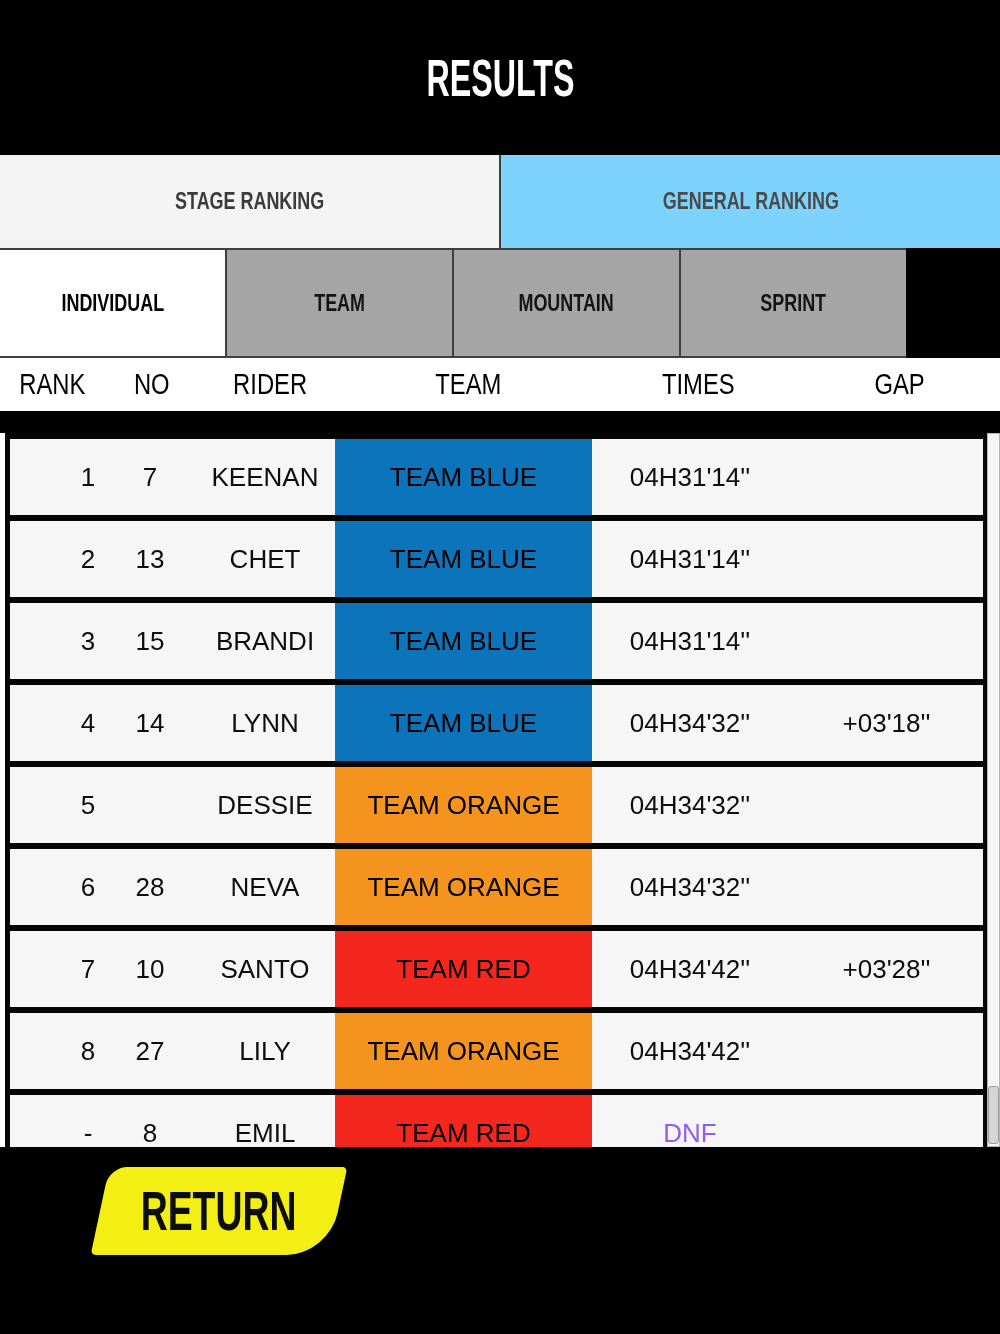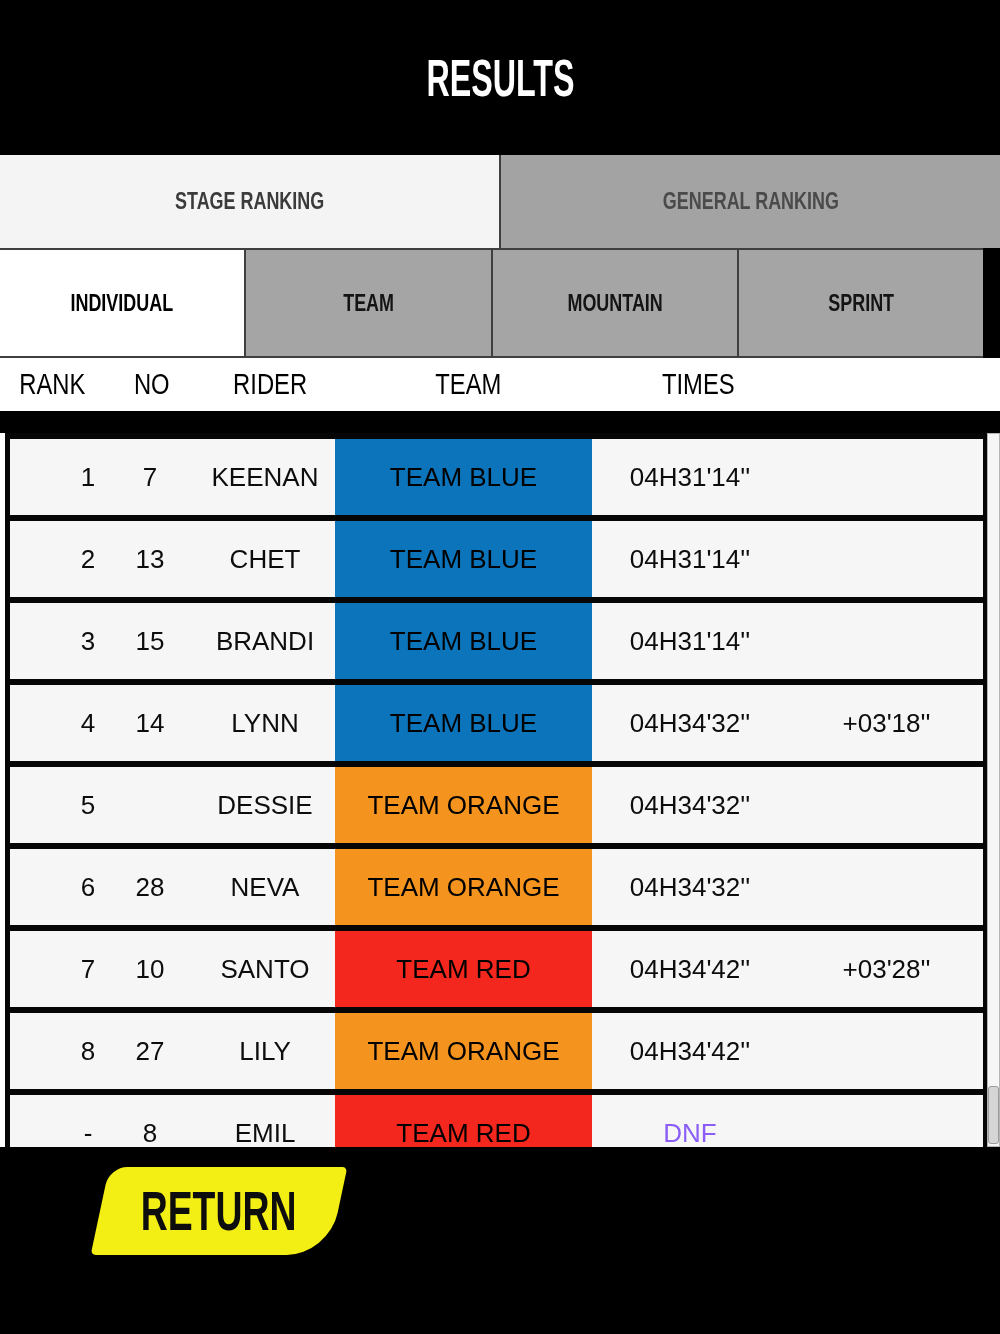--- a/index.html
+++ b/index.html
@@ -16,25 +16,25 @@
   }
   .title-bar .cond { transform:scaleX(0.62); font-size:52px; font-weight:bold; color:#ffffff; }
 
   
   .main-tabs { position:absolute; top:155px; left:0; width:1000px; height:93px; display:flex; }
   .main-tab {
     flex:1; display:flex; align-items:center; justify-content:center;
     font-size:23px; font-weight:bold; box-sizing:border-box; cursor:pointer;
   }
   .main-tab.is-active { background:#f4f4f4; color:#3b3b3b; }
-  .main-tab.is-inactive { background:#a3a3a3; color:#4a4a4a; border-left:2px solid #3f3f3f; }
+  .main-tab.is-inactive { background:#7dd3fc; color:#4a4a4a; border-left:2px solid #3f3f3f; }
 
   
   .sub-tabs {
-    position:absolute; top:248px; left:0; width:983px; height:110px; display:flex;
+    position:absolute; top:248px; left:0; width:906px; height:110px; display:flex;
     border-top:2px solid #3f3f3f; border-bottom:2px solid #3f3f3f; box-sizing:border-box;
   }
   .sub-tab {
     flex:1; display:flex; align-items:center; justify-content:center;
     font-size:23px; font-weight:bold; background:#a5a5a5; color:#141414;
     box-sizing:border-box; cursor:pointer;
   }
   .sub-tab + .sub-tab { border-left:2px solid #3f3f3f; }
   .sub-tab.is-active { background:#ffffff; color:#000000; }
 
@@ -140,20 +140,23 @@
       </div>
     <div class="col-h c-rider">
         <span class="cond">RIDER</span>
       </div>
     <div class="col-h c-team">
         <span class="cond">TEAM</span>
       </div>
     <div class="col-h c-times">
         <span class="cond">TIMES</span>
       </div>
+    <div class="col-h c-gap">
+        <span class="cond">GAP</span>
+      </div>
   </div>
 
   <div class="table-wrap">
     <div class="table-box" id="rows">
         <div class="row">
     <span class="cell rank">1</span>
     <span class="cell no">7</span>
     <span class="cell rider">KEENAN</span>
     <span class="cell team" style="background: rgb(12, 116, 186);">TEAM BLUE</span>
     <span class="cell times">04H31'14''</span>

